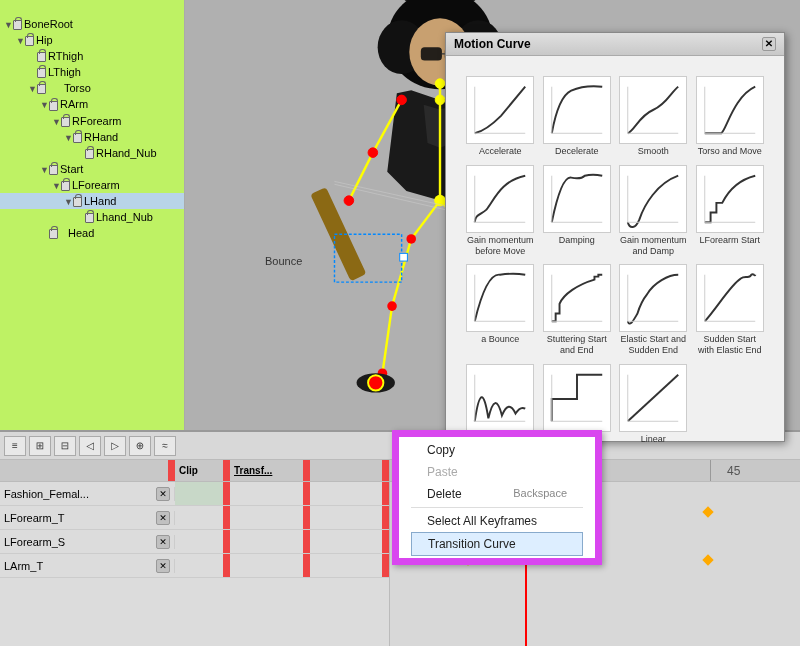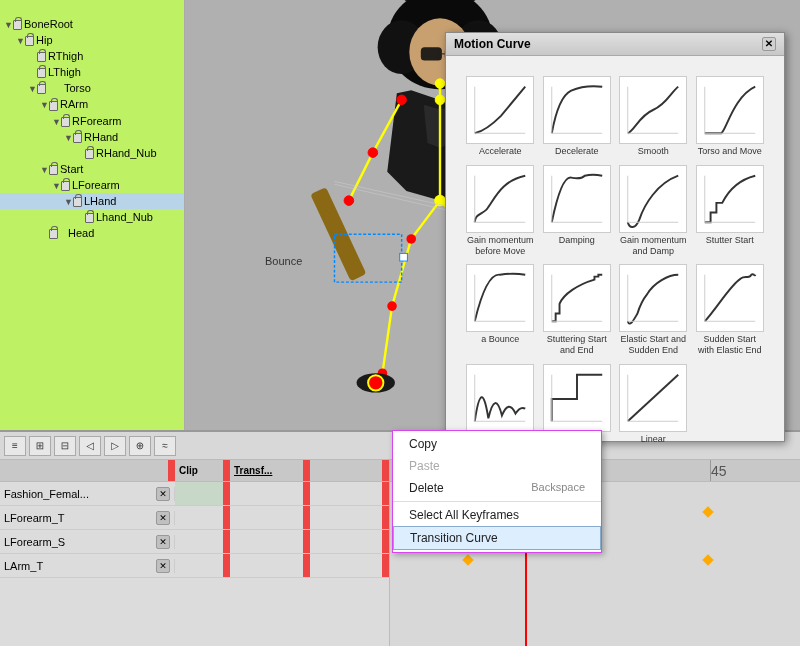--- a/index.html
+++ b/index.html
@@ -162,24 +162,24 @@
       line-height: 1.2;
     }
 
     
     #context-menu {
       position: absolute;
       top: 430px;
       left: 392px;
       width: 210px;
       background: white;
-      border: 1px solid #d946ef;
+      border: 7px solid #d946ef;
       box-shadow: 2px 2px 6px rgba(0,0,0,0.3);
       z-index: 20;
-      padding: 2px 0;
+      padding: 2px 12px;
     }
     .menu-item {
       padding: 4px 16px;
       cursor: pointer;
       font-size: 12px;
       color: #222;
     }
     .menu-item.disabled {
       color: #aaa;
     }
@@ -296,22 +296,22 @@
       background: #c8c8c8;
       border-bottom: 1px solid #bbb;
       position: relative;
       font-size: 9px;
     }
     .ruler-mark {
       position: absolute;
       top: 0;
       height: 100%;
       border-left: 1px solid #999;
-      padding-left: 0;
-      font-size: 14px;
+      padding-left: 16px;
+      font-size: 12px;
       color: #555;
       line-height: 22px;
     }
     .keyframe-diamond {
       position: absolute;
       width: 8px;
       height: 8px;
       background: #ffaa00;
       transform: rotate(45deg);
       cursor: pointer;
@@ -533,21 +533,21 @@
       <div class="curve-label">Gain momentum and Damp</div>
     </div>
     <div class="curve-cell">
       <div class="curve-preview">
         <svg viewBox="0 0 68 68">
             <path d="M8 58 L14 58 L14 48 L20 48 L20 38 L26 38 C30 30 40 15 60 10" fill="none" stroke="#333" stroke-width="2"></path>
             <line x1="8" y1="58" x2="60" y2="58" stroke="#ccc" stroke-width="1"></line>
             <line x1="8" y1="10" x2="8" y2="58" stroke="#ccc" stroke-width="1"></line>
           </svg>
       </div>
-      <div class="curve-label">Stutter Start</div>
+      <div class="curve-label">LForearm Start</div>
     </div>
 
     <div class="curve-cell">
       <div class="curve-preview">
         <svg viewBox="0 0 68 68">
             <path d="M8 58 Q20 8 34 10 Q48 8 60 10" fill="none" stroke="#333" stroke-width="2"></path>
             <line x1="8" y1="58" x2="60" y2="58" stroke="#ccc" stroke-width="1"></line>
             <line x1="8" y1="10" x2="8" y2="58" stroke="#ccc" stroke-width="1"></line>
           </svg>
       </div>

